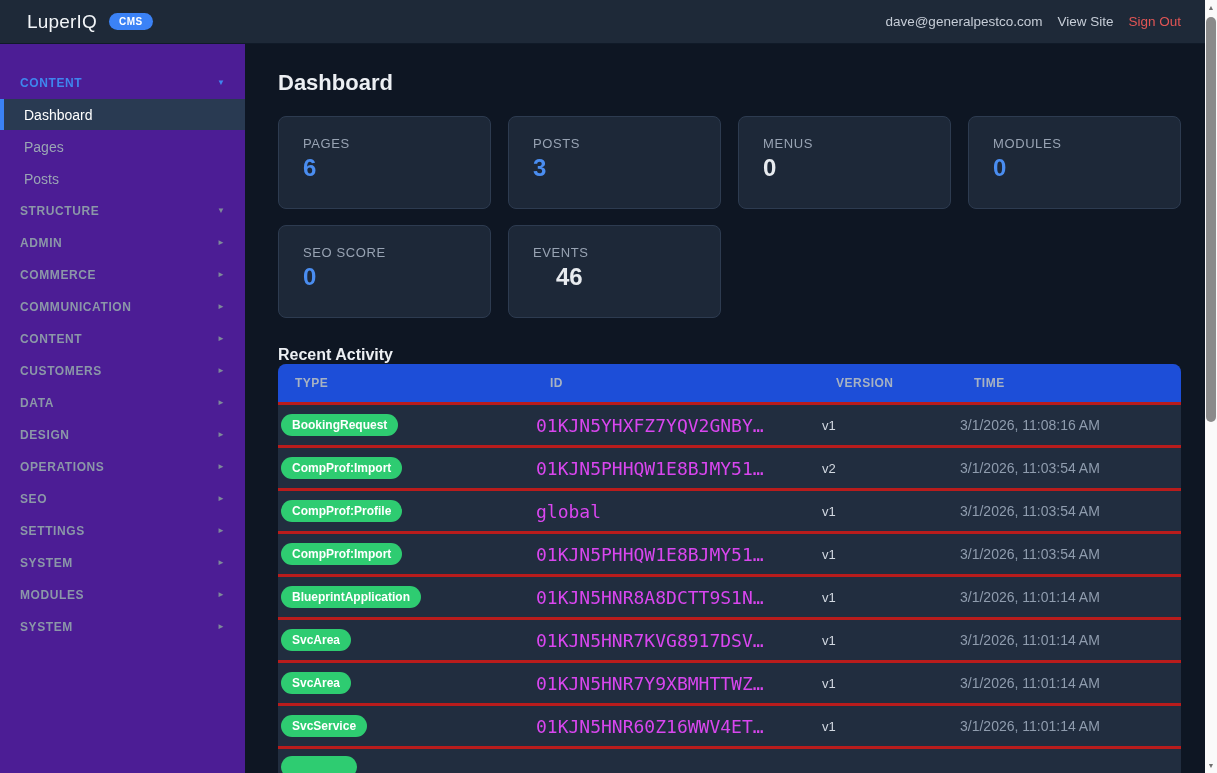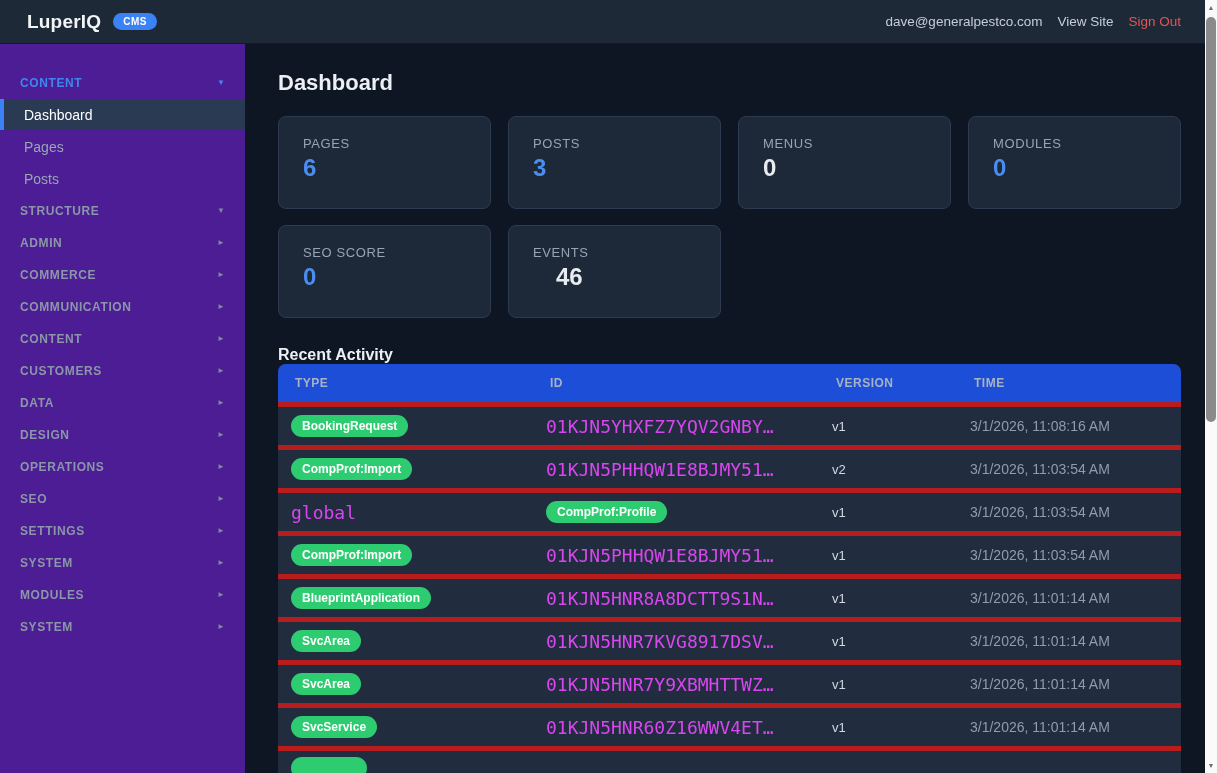--- a/index.html
+++ b/index.html
@@ -3,21 +3,21 @@
 <meta charset="utf-8">
 <style>
   *{margin:0;padding:0;box-sizing:border-box}
   html,body{width:1217px;height:773px;overflow:hidden;background:#0e1623;
     font-family:"Liberation Sans",sans-serif;-webkit-font-smoothing:antialiased}
 
   
   .topbar{height:44px;background:#1e2938;display:flex;align-items:center;
     justify-content:space-between;padding:0 36px 0 27px;border-bottom:1px solid #101a28}
   .brand{display:flex;align-items:center;gap:12px}
-  .brand-name{color:#f2f5f8;font-size:19px;font-weight:bold;letter-spacing:.2px}
+  .brand-name{color:#f2f5f8;font-size:19px;font-weight:normal;letter-spacing:.2px}
   .badge{background:#3b82f6;color:#fff;font-size:10px;font-weight:bold;
     padding:3px 10px;border-radius:10px;letter-spacing:.5px}
   .topbar-right{display:flex;align-items:center;gap:15px;font-size:13.5px}
   .email{color:#c6cdd7}
   .view-site{color:#c6cdd7;cursor:pointer}
   .sign-out{color:#e25555;cursor:pointer}
 
   
   .layout{display:flex;height:729px}
   .sidebar{width:245px;background:#4c1d95;padding-top:22px;flex-shrink:0;overflow:hidden}
@@ -39,21 +39,21 @@
   .card-label{color:#98a3b3;font-size:13px;letter-spacing:.6px;margin-bottom:3px}
   .card-value{font-size:24px;font-weight:bold}
   .recent-title{color:#eceff3;font-size:16px;font-weight:bold;}
 
   
   .table{background:#212d3f;border-radius:8px;overflow:hidden}
   .thead{display:grid;grid-template-columns:255px 286px 138px 1fr;background:#1d4ed8;
     height:38px;align-items:center;padding:12px 17px}
   .th{color:#a7b2c2;font-size:12px;font-weight:bold;letter-spacing:.5px}
   .tr{display:grid;grid-template-columns:255px 286px 138px 1fr;height:43px;
-    align-items:center;padding:0 13px;border-top:5px solid #b91c1c}
+    align-items:center;padding:0 3px;border-top:3px solid #b91c1c}
   .pill{display:inline-block;background:#2ecc71;color:#fff;font-size:12px;
     font-weight:bold;padding:4px 11px;border-radius:999px;line-height:1.2}
   .pill-empty{width:76px;height:22px;padding:0}
   .td-id{font-family:"DejaVu Sans Mono",monospace;font-size:18px;color:#d946ef}
   .td-ver{font-size:13px;color:#d2d8e1}
   .td-time{font-size:14px;color:#8f9cae}
 
   
   .scrollbar{position:fixed;top:0;right:0;width:12px;height:773px;background:#fafafa;z-index:20}
   .sb-btn{position:absolute;left:0;width:12px;height:15px;display:flex;align-items:center;
@@ -197,22 +197,22 @@
             <div class="td td-ver">v1</div>
             <div class="td td-time">3/1/2026, 11:08:16 AM</div>
           </div>
           <div class="tr">
             <div class="td"><span class="pill">CompProf:Import</span></div>
             <div class="td td-id">01KJN5PHHQW1E8BJMY51…</div>
             <div class="td td-ver">v2</div>
             <div class="td td-time">3/1/2026, 11:03:54 AM</div>
           </div>
           <div class="tr">
+            <div class="td"><span class="pill">CompProf:Profile</span></div>
             <div class="td td-id">global</div>
-            <div class="td"><span class="pill">CompProf:Profile</span></div>
             <div class="td td-ver">v1</div>
             <div class="td td-time">3/1/2026, 11:03:54 AM</div>
           </div>
           <div class="tr">
             <div class="td"><span class="pill">CompProf:Import</span></div>
             <div class="td td-id">01KJN5PHHQW1E8BJMY51…</div>
             <div class="td td-ver">v1</div>
             <div class="td td-time">3/1/2026, 11:03:54 AM</div>
           </div>
           <div class="tr">

